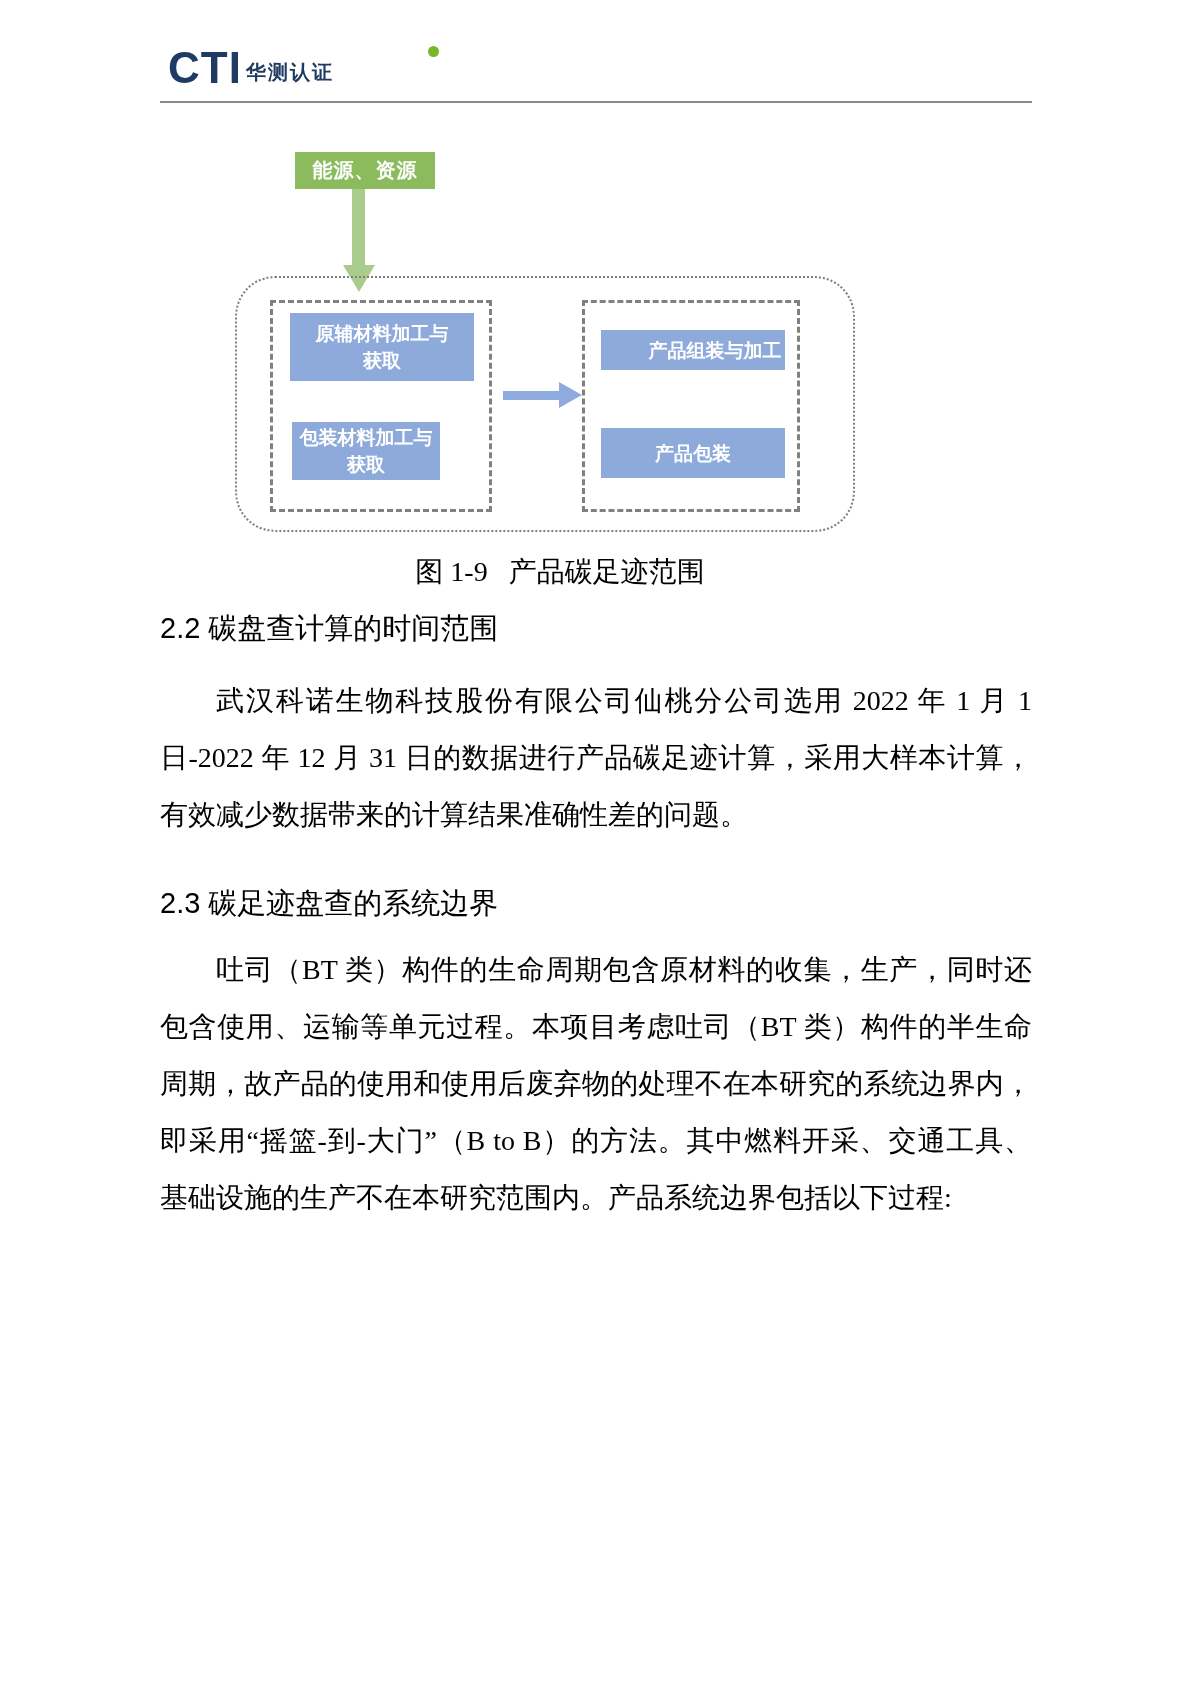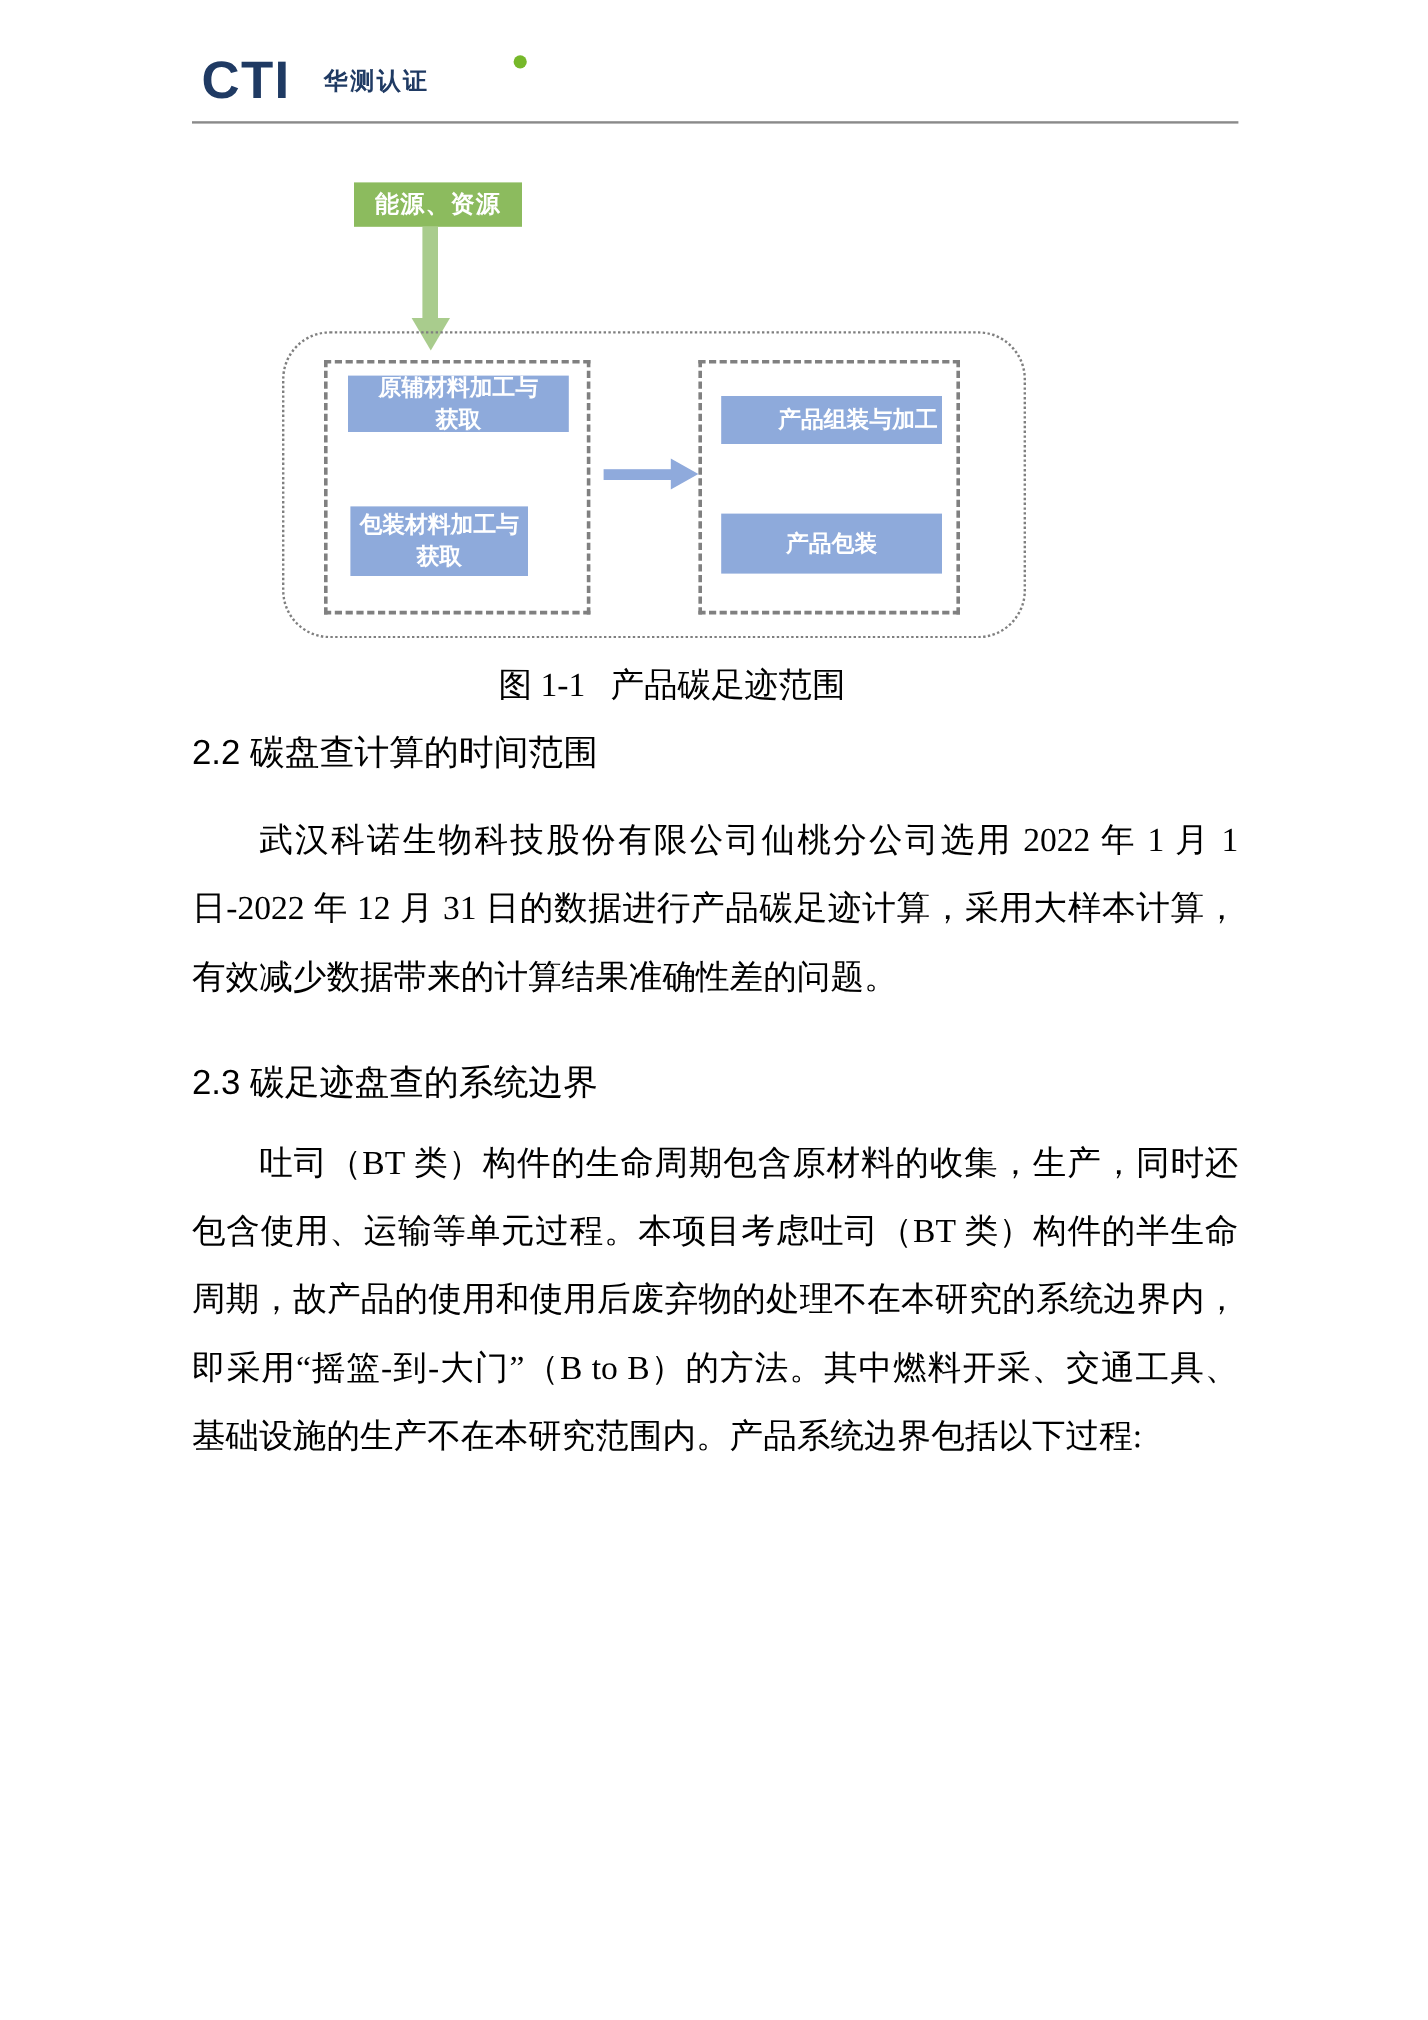--- a/index.html
+++ b/index.html
@@ -13,21 +13,21 @@
   *{box-sizing:border-box;margin:0;padding:0;}
   html,body{background:#ffffff;}
   body{font-family:"Liberation Serif","DejaVu Serif",serif;color:#000;}
   .page{
     position:relative;
     width:1190px;height:1683px;
     margin:0 auto;background:#fff;overflow:hidden;
   }
 
   
-  .logo{position:absolute;left:168px;top:46px;display:flex;align-items:center;gap:28px;}
+  .logo{position:absolute;left:168px;top:46px;display:flex;align-items:flex-end;gap:4px;}
   .logo-cti{
     font-family:"Liberation Sans","DejaVu Sans",sans-serif;
     font-weight:bold;font-size:44px;line-height:44px;color:var(--navy);
     letter-spacing:1px;position:relative;
   }
   .logo-dot{
     position:absolute;left:260px;top:0px;
     width:11px;height:11px;border-radius:50%;
     background:#76B82A;
   }
@@ -60,21 +60,21 @@
   .dashed-box{position:absolute;border:3px dashed #808080;background:transparent;}
   .dashed-box.left{left:270px;top:300px;width:222px;height:212px;}
   .dashed-box.right{left:582px;top:300px;width:218px;height:212px;}
   .blue-box{
     position:absolute;background:var(--blue);
     display:flex;align-items:center;justify-content:center;text-align:center;
     font-family:"Liberation Sans","DejaVu Sans",sans-serif;
     font-weight:bold;font-size:19px;line-height:27px;color:#fff;
     white-space:pre-line;
   }
-  .blue-box.l1{left:290px;top:313px;width:184px;height:47px;}
+  .blue-box.l1{left:290px;top:313px;width:184px;height:68px;}
   .blue-box.l2{left:292px;top:422px;width:148px;height:58px;}
   .blue-box.r1{left:601px;top:330px;width:184px;height:40px;padding-left:44px;}
   .blue-box.r2{left:601px;top:428px;width:184px;height:50px;}
   .h-shaft{position:absolute;left:503px;top:391px;width:58px;height:9px;background:var(--blue-arrow);}
   .h-head{
     position:absolute;left:559px;top:382px;width:0;height:0;
     border-top:13px solid transparent;border-bottom:13px solid transparent;
     border-left:23px solid var(--blue-arrow);
   }
   .caption{
@@ -124,21 +124,21 @@
 获取</div>
     <div class="blue-box l2">包装材料加工与
 获取</div>
     <div class="blue-box r1">产品组装与加工</div>
     <div class="blue-box r2">产品包装</div>
 
     <div class="h-shaft"></div>
     <div class="h-head"></div>
   </div>
 
-  <div class="caption">图 1-1   产品碳足迹范围</div>
+  <div class="caption">图 1-9   产品碳足迹范围</div>
 
   <main class="content">
     <h2 class="section-heading h22">2.2 碳盘查计算的时间范围</h2>
     <p class="para">武汉科诺生物科技股份有限公司仙桃分公司选用 2022 年 1 月 1 日-2022 年 12 月 31 日的数据进行产品碳足迹计算，采用大样本计算，有效减少数据带来的计算结果准确性差的问题。</p>
 
     <h2 class="section-heading h23">2.3 碳足迹盘查的系统边界</h2>
     <p class="para">吐司（BT 类）构件的生命周期包含原材料的收集，生产，同时还包含使用、运输等单元过程。本项目考虑吐司（BT 类）构件的半生命周期，故产品的使用和使用后废弃物的处理不在本研究的系统边界内，即采用“摇篮-到-大门”（B to B）的方法。其中燃料开采、交通工具、基础设施的生产不在本研究范围内。产品系统边界包括以下过程:</p>
   </main>
 
 </div>

